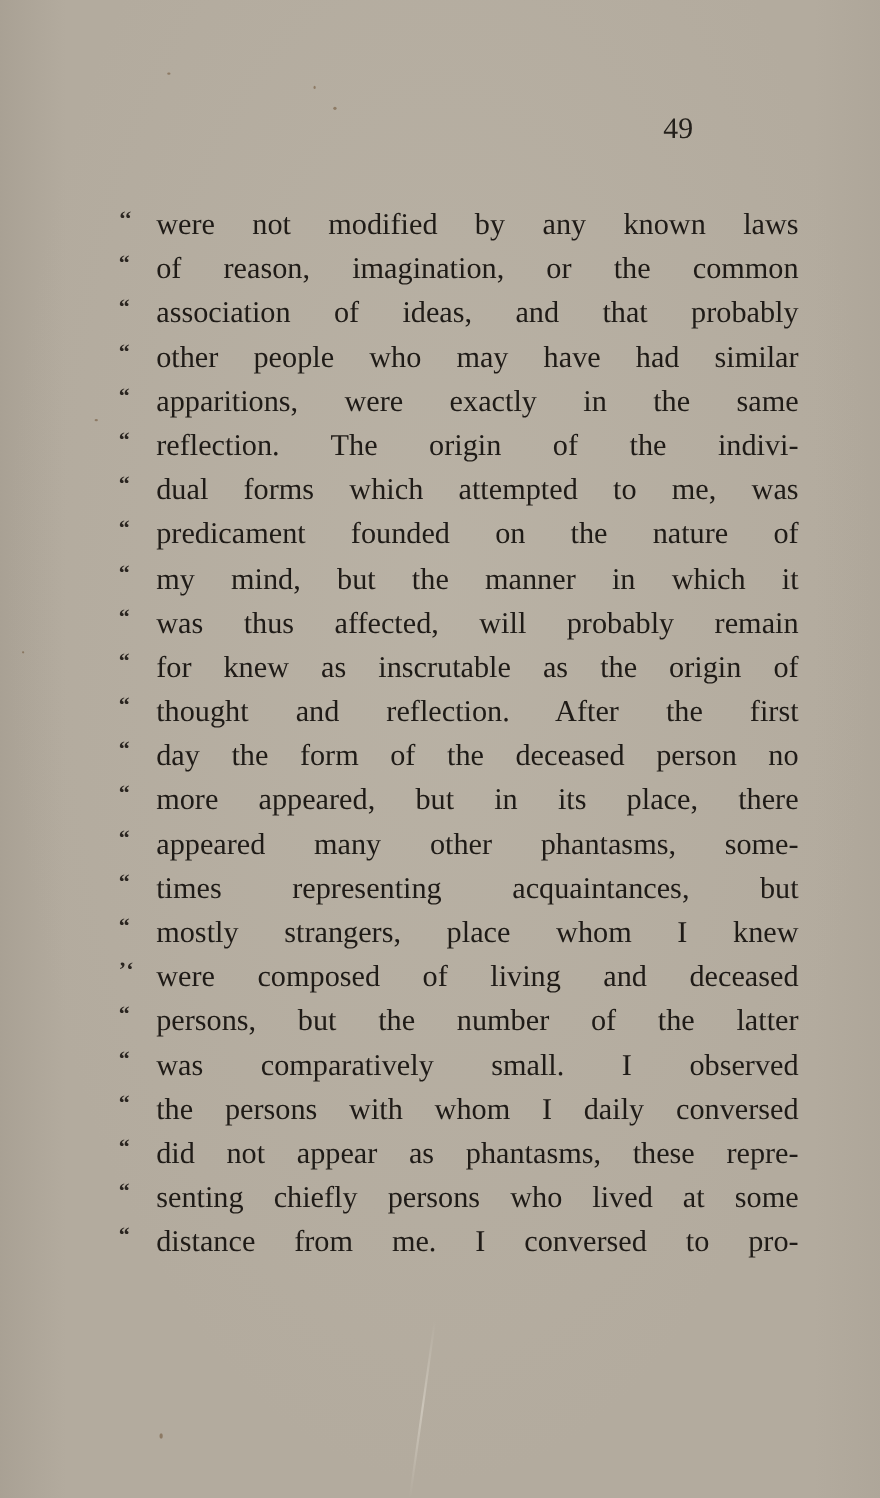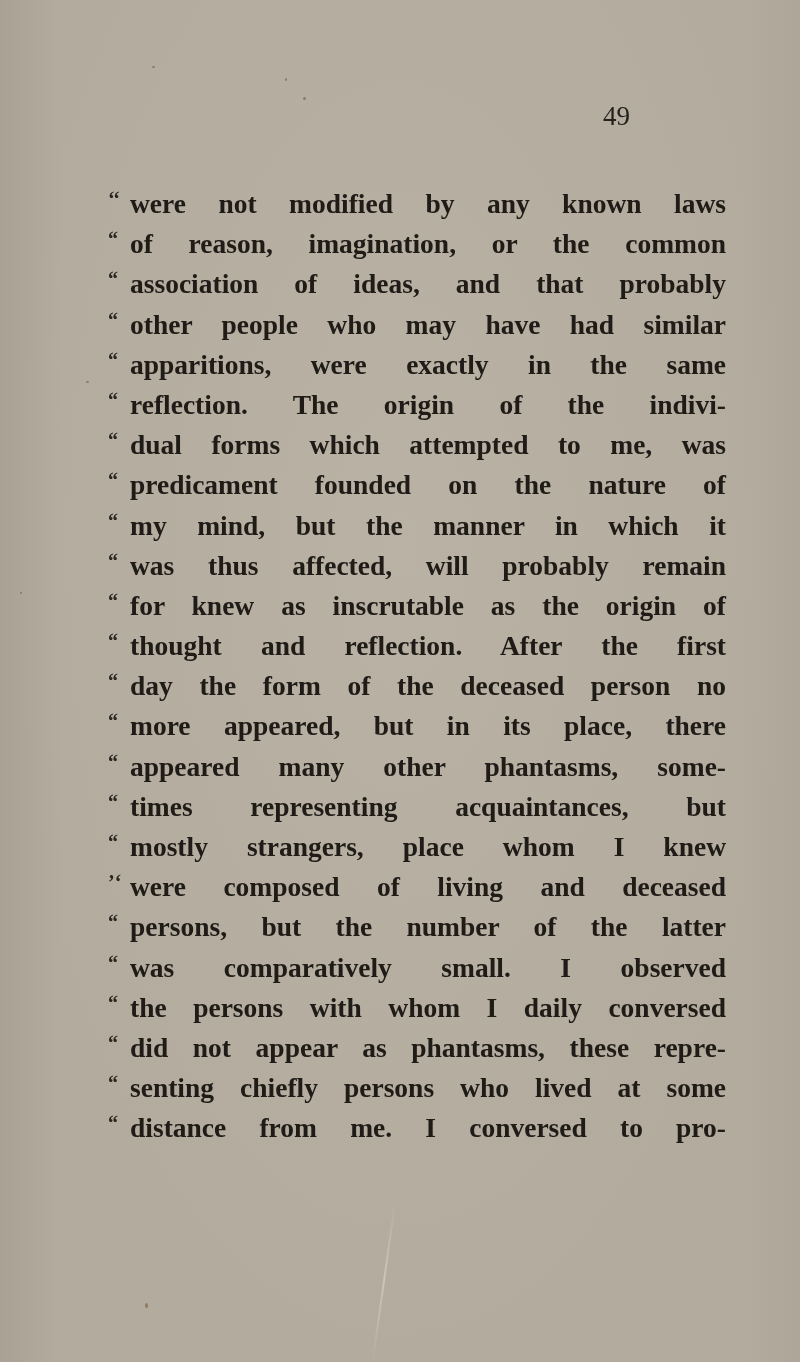--- a/index.html
+++ b/index.html
@@ -66,25 +66,24 @@
     .qmark {
       position: absolute;
       left: 2px;
       top: -5px;
       font-size: 20px;
       font-weight: bold;
       color: #2a2520;
     }
     .ltext {
       position: absolute;
-      left: 24px;
+      left: 36px;
       right: 0;
       text-align: justify;
       text-align-last: justify;
-      font-weight: bold;
     }
     .speck {
       position: absolute;
       border-radius: 50%;
       background: #6e5234;
       opacity: 0.55;
     }
     .crease {
       position: absolute;
       left: 383px;

